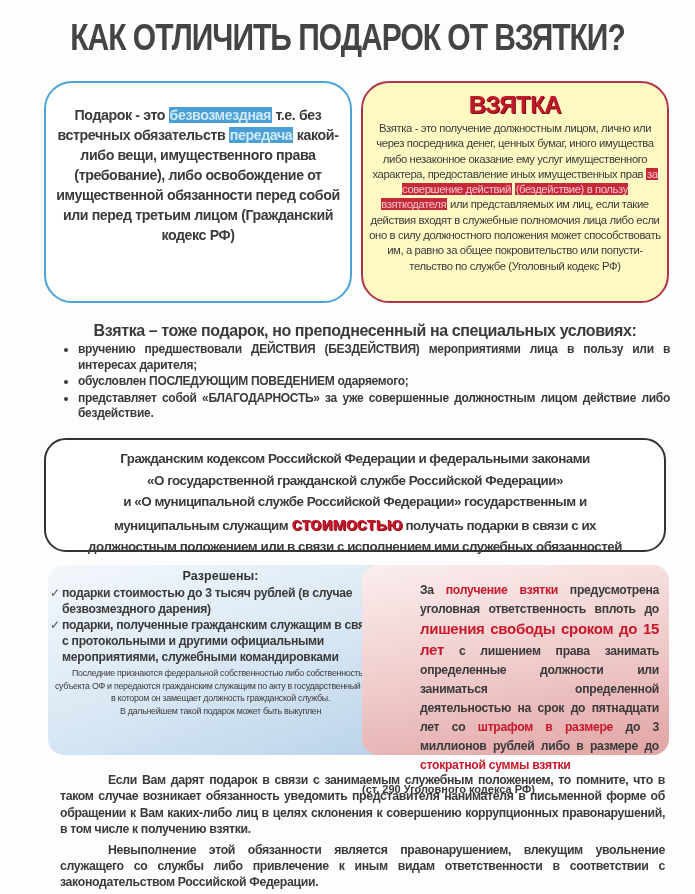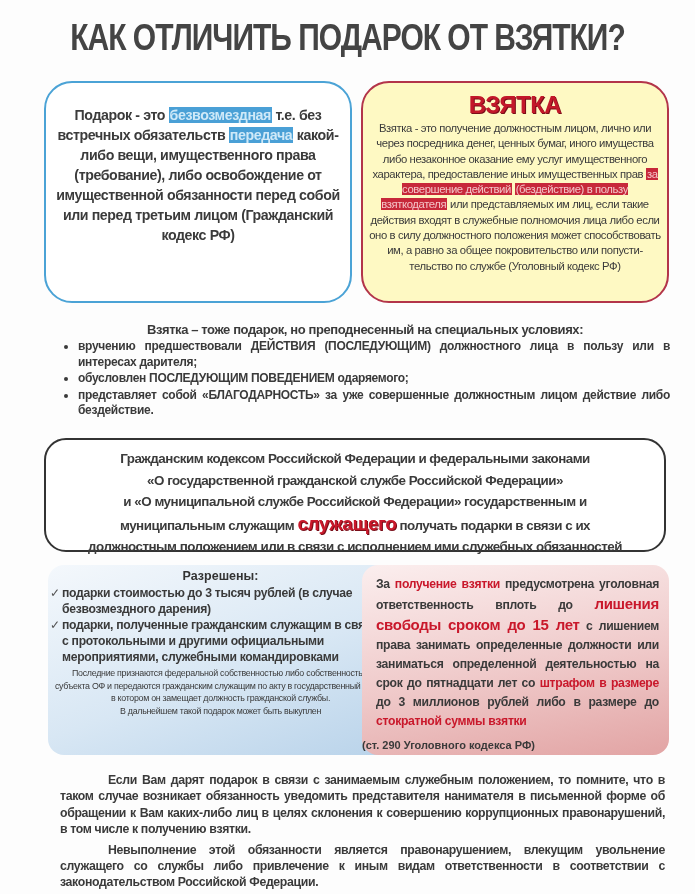--- a/index.html
+++ b/index.html
@@ -17,31 +17,31 @@
   .box-penalty { left: 362px; top: 565px; width: 307px; height: 190px; border-radius: 16px;
                  background: linear-gradient(170deg, #fbeeee 0%, #efc9c9 55%, #e2a4a4 100%); }
   .box-head { text-align: center; font-weight: 900; font-size: 24px; margin-top: 8px; letter-spacing: -0.5px; }
   .gift-head { color: #3d8fc7; text-shadow: 1px 1px 0 #1e5f8c; }
   .bribe-head { color: #c3182a; text-shadow: 1px 1px 0 #7a0d18; }
   .gift-text { text-align: center; font-weight: bold; font-size: 14.2px; line-height: 20px; margin: 22px 8px 0; color: #3b3b3b; letter-spacing: -0.4px; }
   .bribe-text { text-align: center; font-weight: normal; font-size: 11.3px; line-height: 15.3px; margin: 2px 6px 0; color: #3b3b3b; letter-spacing: -0.4px; }
   .hl-blue { background: #4aa0d6; color: #cfe9f8; padding: 0 1px; }
   .hl-red-bg { background: #c7283a; color: #f4c4c8; padding: 0 1px; }
   .special { position: absolute; left: 60px; top: 322px; width: 610px; font-weight: bold; color: #3a3a3a; }
-  .special-title { text-align: center; font-size: 13px; letter-spacing: -0.4px; margin-bottom: 2px; }
+  .special-title { text-align: center; font-size: 16px; letter-spacing: -0.4px; margin-bottom: 2px; }
   .special ul { margin: 0; padding-left: 18px; font-size: 12px; line-height: 15.5px; letter-spacing: -0.3px; }
   .special li { text-align: justify; margin-bottom: 1px; }
   .law-text { text-align: center; font-weight: bold; font-size: 13.4px; line-height: 21.5px; margin-top: 8px; letter-spacing: -0.5px; color: #3b3b3b; }
   .forbid { color: #c9182b; font-size: 19px; font-weight: 900; text-shadow: 1px 1px 0 #7a0d18; }
   .allowed-head { text-align: center; font-weight: bold; font-size: 12.5px; margin-top: 4px; color: #333; }
   .allowed ul { list-style: none; margin: 2px 0 0 0; padding: 0 6px 0 14px; font-weight: bold; font-size: 12.2px; line-height: 16px; color: #3a3a3a; letter-spacing: -0.3px; }
   .allowed li { position: relative; }
   .check { position: absolute; left: -12px; top: 0; color: #555; font-weight: normal; font-size: 12px; }
   .allowed-note { text-align: center; font-weight: normal; font-size: 8.9px; line-height: 12.6px; margin-top: 2px; padding: 0 6px; color: #3a3a3a; letter-spacing: -0.3px; }
-  .penalty-text { font-weight: bold; font-size: 12.2px; line-height: 19px; padding: 10px 10px 0 14px; text-align: justify; color: #3a3a3a; letter-spacing: -0.3px; }
+  .penalty-text { font-weight: bold; font-size: 12.2px; line-height: 19px; padding: 16px 10px 0 14px; text-align: justify; color: #3a3a3a; letter-spacing: -0.3px; margin-left: 44px; }
   .pen-big { color: #c9182b; font-weight: 900; font-size: 15px; }
   .pen-med { color: #c9182b; font-weight: 900; }
   .pen-src { text-align: left; font-weight: bold; font-size: 11px; margin-top: 8px; color: #3a3a3a; }
   .footer { position: absolute; left: 60px; top: 772px; width: 605px; font-weight: bold; font-size: 12.3px; line-height: 16.4px; color: #3a3a3a; letter-spacing: -0.35px; }
   .footer p { margin: 0 0 4px 0; text-indent: 48px; text-align: justify; }
 </style>
 </head>
 <body>
 
 <div class="title">КАК ОТЛИЧИТЬ ПОДАРОК ОТ ВЗЯТКИ?</div>
@@ -51,32 +51,32 @@
 </div>
 
 <div class="box box-bribe">
   <div class="box-head bribe-head">ВЗЯТКА</div>
   <div class="bribe-text"><span>Взятка - это получение должностным лицом, лично или через посредника денег, ценных бумаг, иного имущества либо незаконное оказание ему услуг имущественного характера, предоставление иных имущественных прав </span><span class="hl-red-bg">за совершение действий</span> <span class="hl-red-bg">(бездействие) в пользу взяткодателя</span><span> или представляемых им лиц, если такие действия входят в служебные полномочия лица либо если оно в силу должностного положения может способствовать им, а равно за общее покровительство или попусти-тельство по службе (Уголовный кодекс РФ)</span></div>
 </div>
 
 <div class="special">
   <div class="special-title">Взятка – тоже подарок, но преподнесенный на специальных условиях:</div>
   <ul>
-    <li>вручению предшествовали ДЕЙСТВИЯ (ПОСЛЕДУЮЩИМ) должностного лица в пользу или в интересах дарителя;</li>
+    <li>вручению предшествовали ДЕЙСТВИЯ (БЕЗДЕЙСТВИЯ) мероприятиями лица в пользу или в интересах дарителя;</li>
     <li>обусловлен ПОСЛЕДУЮЩИМ ПОВЕДЕНИЕМ одаряемого;</li>
     <li>представляет собой «БЛАГОДАРНОСТЬ» за уже совершенные должностным лицом действие либо бездействие.</li>
   </ul>
 </div>
 
 <div class="box box-law">
   <div class="law-text">
     <div>Гражданским кодексом Российской Федерации и федеральными законами</div>
     <div>«О государственной гражданской службе Российской Федерации»</div>
     <div>и «О муниципальной службе Российской Федерации» государственным и</div>
-    <div><span>муниципальным служащим </span><span class="forbid">служащего</span><span> получать подарки в связи с их</span></div>
+    <div><span>муниципальным служащим </span><span class="forbid">стоимостью</span><span> получать подарки в связи с их</span></div>
     <div>должностным положением или в связи с исполнением ими служебных обязанностей</div>
   </div>
 </div>
 
 <div class="box box-allowed allowed">
   <div class="allowed-head">Разрешены:</div>
   <ul>
     <li><span class="check">✓</span><span>подарки стоимостью до 3 тысяч рублей (в случае безвозмездного дарения)</span></li>
     <li><span class="check">✓</span><span>подарки, полученные гражданским служащим в связи с протокольными и другими официальными мероприятиями, служебными командировками</span></li>
   </ul>

